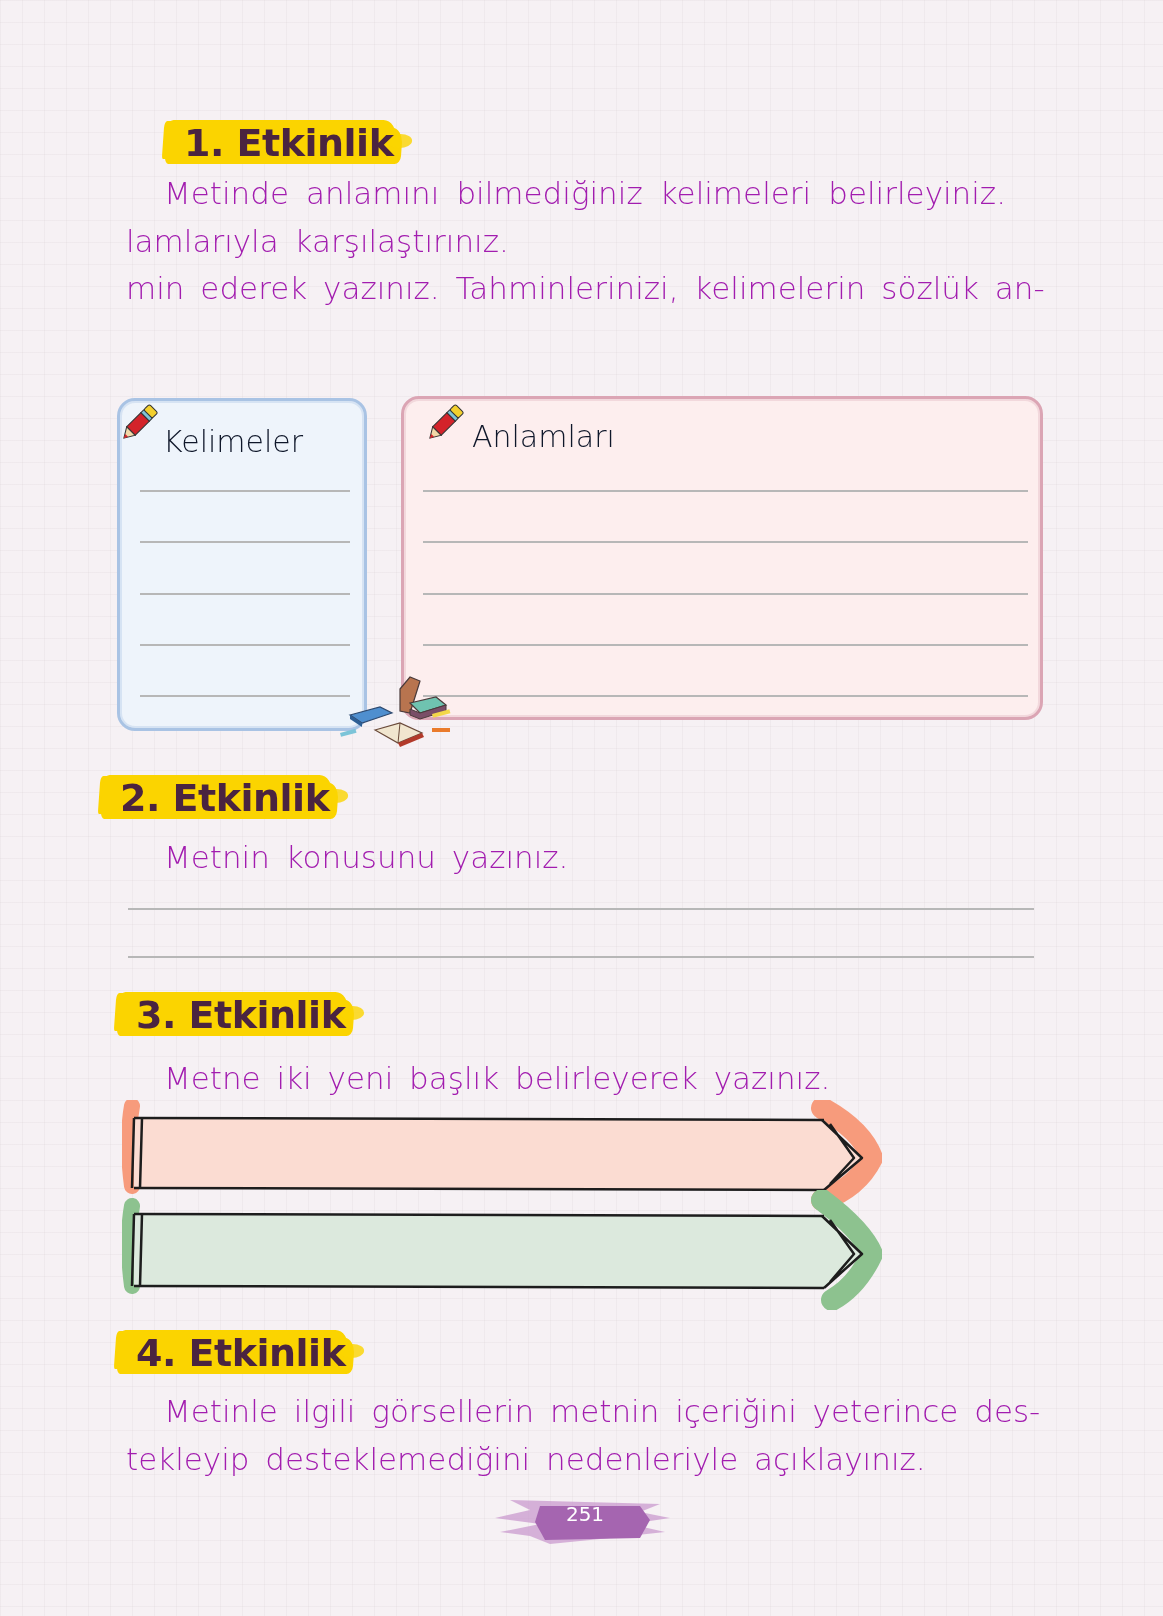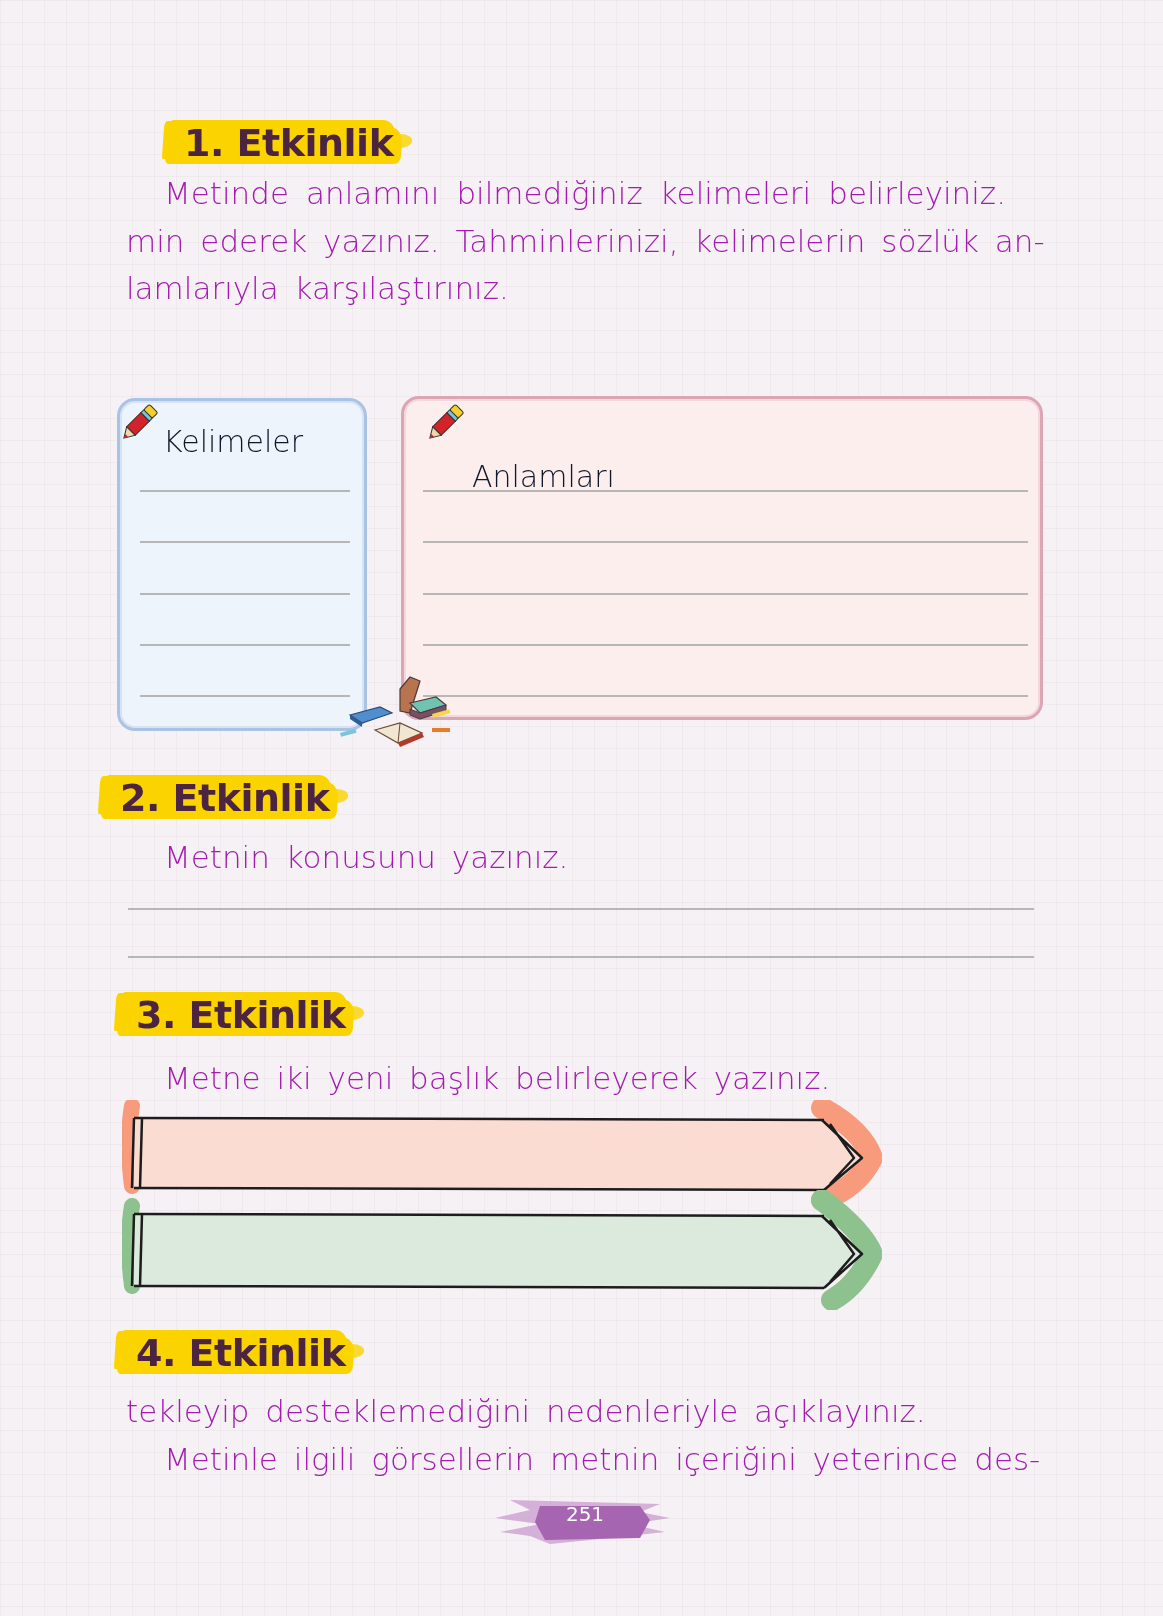--- a/index.html
+++ b/index.html
@@ -116,22 +116,22 @@
 </head>
 <body>
 
 <div class="heading" style="left:128px; top:118px;margin-left:48px;">
   <div class="brush"></div>
   <span class="label">1. Etkinlik</span>
 </div>
 
 <div class="para" style="left:126px; top:170px; width:880px;">
   <span class="line" style="padding-left:38px;">Metinde anlamını bilmediğiniz kelimeleri belirleyiniz.</span>
+  <span class="line last">lamlarıyla karşılaştırınız.</span>
   <span class="line">min ederek yazınız. Tahminlerinizi, kelimelerin sözlük an-</span>
-  <span class="line last">lamlarıyla karşılaştırınız.</span>
 </div>
 
 <div class="box blue"></div>
 <svg class="pencil" style="left:118px; top:404px;" viewBox="0 0 40 40">
   <g transform="rotate(45 20 20)">
     <rect x="14" y="-2" width="12" height="8" rx="2" fill="#f3d02e" stroke="#333" stroke-width="1"></rect>
     <rect x="14" y="6" width="12" height="4" fill="#7fc3d6" stroke="#333" stroke-width="1"></rect>
     <rect x="14" y="10" width="12" height="20" fill="#d3232a" stroke="#333" stroke-width="1"></rect>
     <polygon points="14,30 26,30 20,40" fill="#f2d8a8" stroke="#333" stroke-width="1"></polygon>
     <polygon points="18,36 22,36 20,40" fill="#d3232a"></polygon>
@@ -147,21 +147,21 @@
 <div class="box pink"></div>
 <svg class="pencil" style="left:424px; top:404px;" viewBox="0 0 40 40">
   <g transform="rotate(45 20 20)">
     <rect x="14" y="-2" width="12" height="8" rx="2" fill="#f3d02e" stroke="#333" stroke-width="1"></rect>
     <rect x="14" y="6" width="12" height="4" fill="#7fc3d6" stroke="#333" stroke-width="1"></rect>
     <rect x="14" y="10" width="12" height="20" fill="#d3232a" stroke="#333" stroke-width="1"></rect>
     <polygon points="14,30 26,30 20,40" fill="#f2d8a8" stroke="#333" stroke-width="1"></polygon>
     <polygon points="18,36 22,36 20,40" fill="#d3232a"></polygon>
   </g>
 </svg>
-<div class="box-title" style="left:472px; top:419px;margin-top:40px;">Anlamları</div>
+<div class="box-title" style="left:472px; top:419px;">Anlamları</div>
 <div class="write-line" style="left:423px; top:490px; width:605px;"></div>
 <div class="write-line" style="left:423px; top:541px; width:605px;"></div>
 <div class="write-line" style="left:423px; top:593px; width:605px;"></div>
 <div class="write-line" style="left:423px; top:644px; width:605px;"></div>
 <div class="write-line" style="left:423px; top:695px; width:605px;"></div>
 
 <svg class="abs" style="left:340px; top:675px;" width="120" height="75" viewBox="0 0 120 75">
   <polygon points="60,14 70,2 80,6 70,38 60,36" fill="#b8744f" stroke="#4a3a3a" stroke-width="1.2"></polygon>
   <polygon points="70,28 96,22 106,30 80,38" fill="#6fc3b0" stroke="#4a3a3a" stroke-width="1.2"></polygon>
   <polygon points="70,34 80,38 106,30 106,36 80,44 70,40" fill="#7a4e67" stroke="#4a3a3a" stroke-width="1"></polygon>
@@ -209,22 +209,22 @@
   <path d="M12 24 L702 26 M12 96 L702 98" stroke="#1d1d1d" stroke-width="2.5" fill="none"></path>
   <path d="M12 24 L10 96 M20 24 L18 96" stroke="#1d1d1d" stroke-width="2.5" fill="none"></path>
   <path d="M700 26 L740 64 L702 98 M708 30 L732 64 L708 92" stroke="#1d1d1d" stroke-width="2.5" fill="none" stroke-linejoin="round"></path>
 </svg>
 
 <div class="heading" style="left:128px; top:1328px;">
   <div class="brush"></div>
   <span class="label">4. Etkinlik</span>
 </div>
 <div class="para" style="left:126px; top:1388px; width:880px;">
+  <span class="line" style="padding-left:38px;">Metinle ilgili görsellerin metnin içeriğini yeterince des-</span>
   <span class="line last">tekleyip desteklemediğini nedenleriyle açıklayınız.</span>
-  <span class="line" style="padding-left:38px;">Metinle ilgili görsellerin metnin içeriğini yeterince des-</span>
 </div>
 
 <div class="page-num">
   <svg class="abs" style="left:0; top:0;" width="190" height="58" viewBox="0 0 190 58">
     <path d="M20 8 L170 12 L150 20 L180 26 L140 32 L175 40 L120 46 L60 52 L40 44 L10 40 L50 32 L5 26 L40 18 Z" fill="#c894cc" opacity="0.7"></path>
     <path d="M50 14 L150 14 L160 28 L150 46 L55 48 L45 30 Z" fill="#a565b0"></path>
   </svg>
   <div class="text">251</div>
 </div>
 

